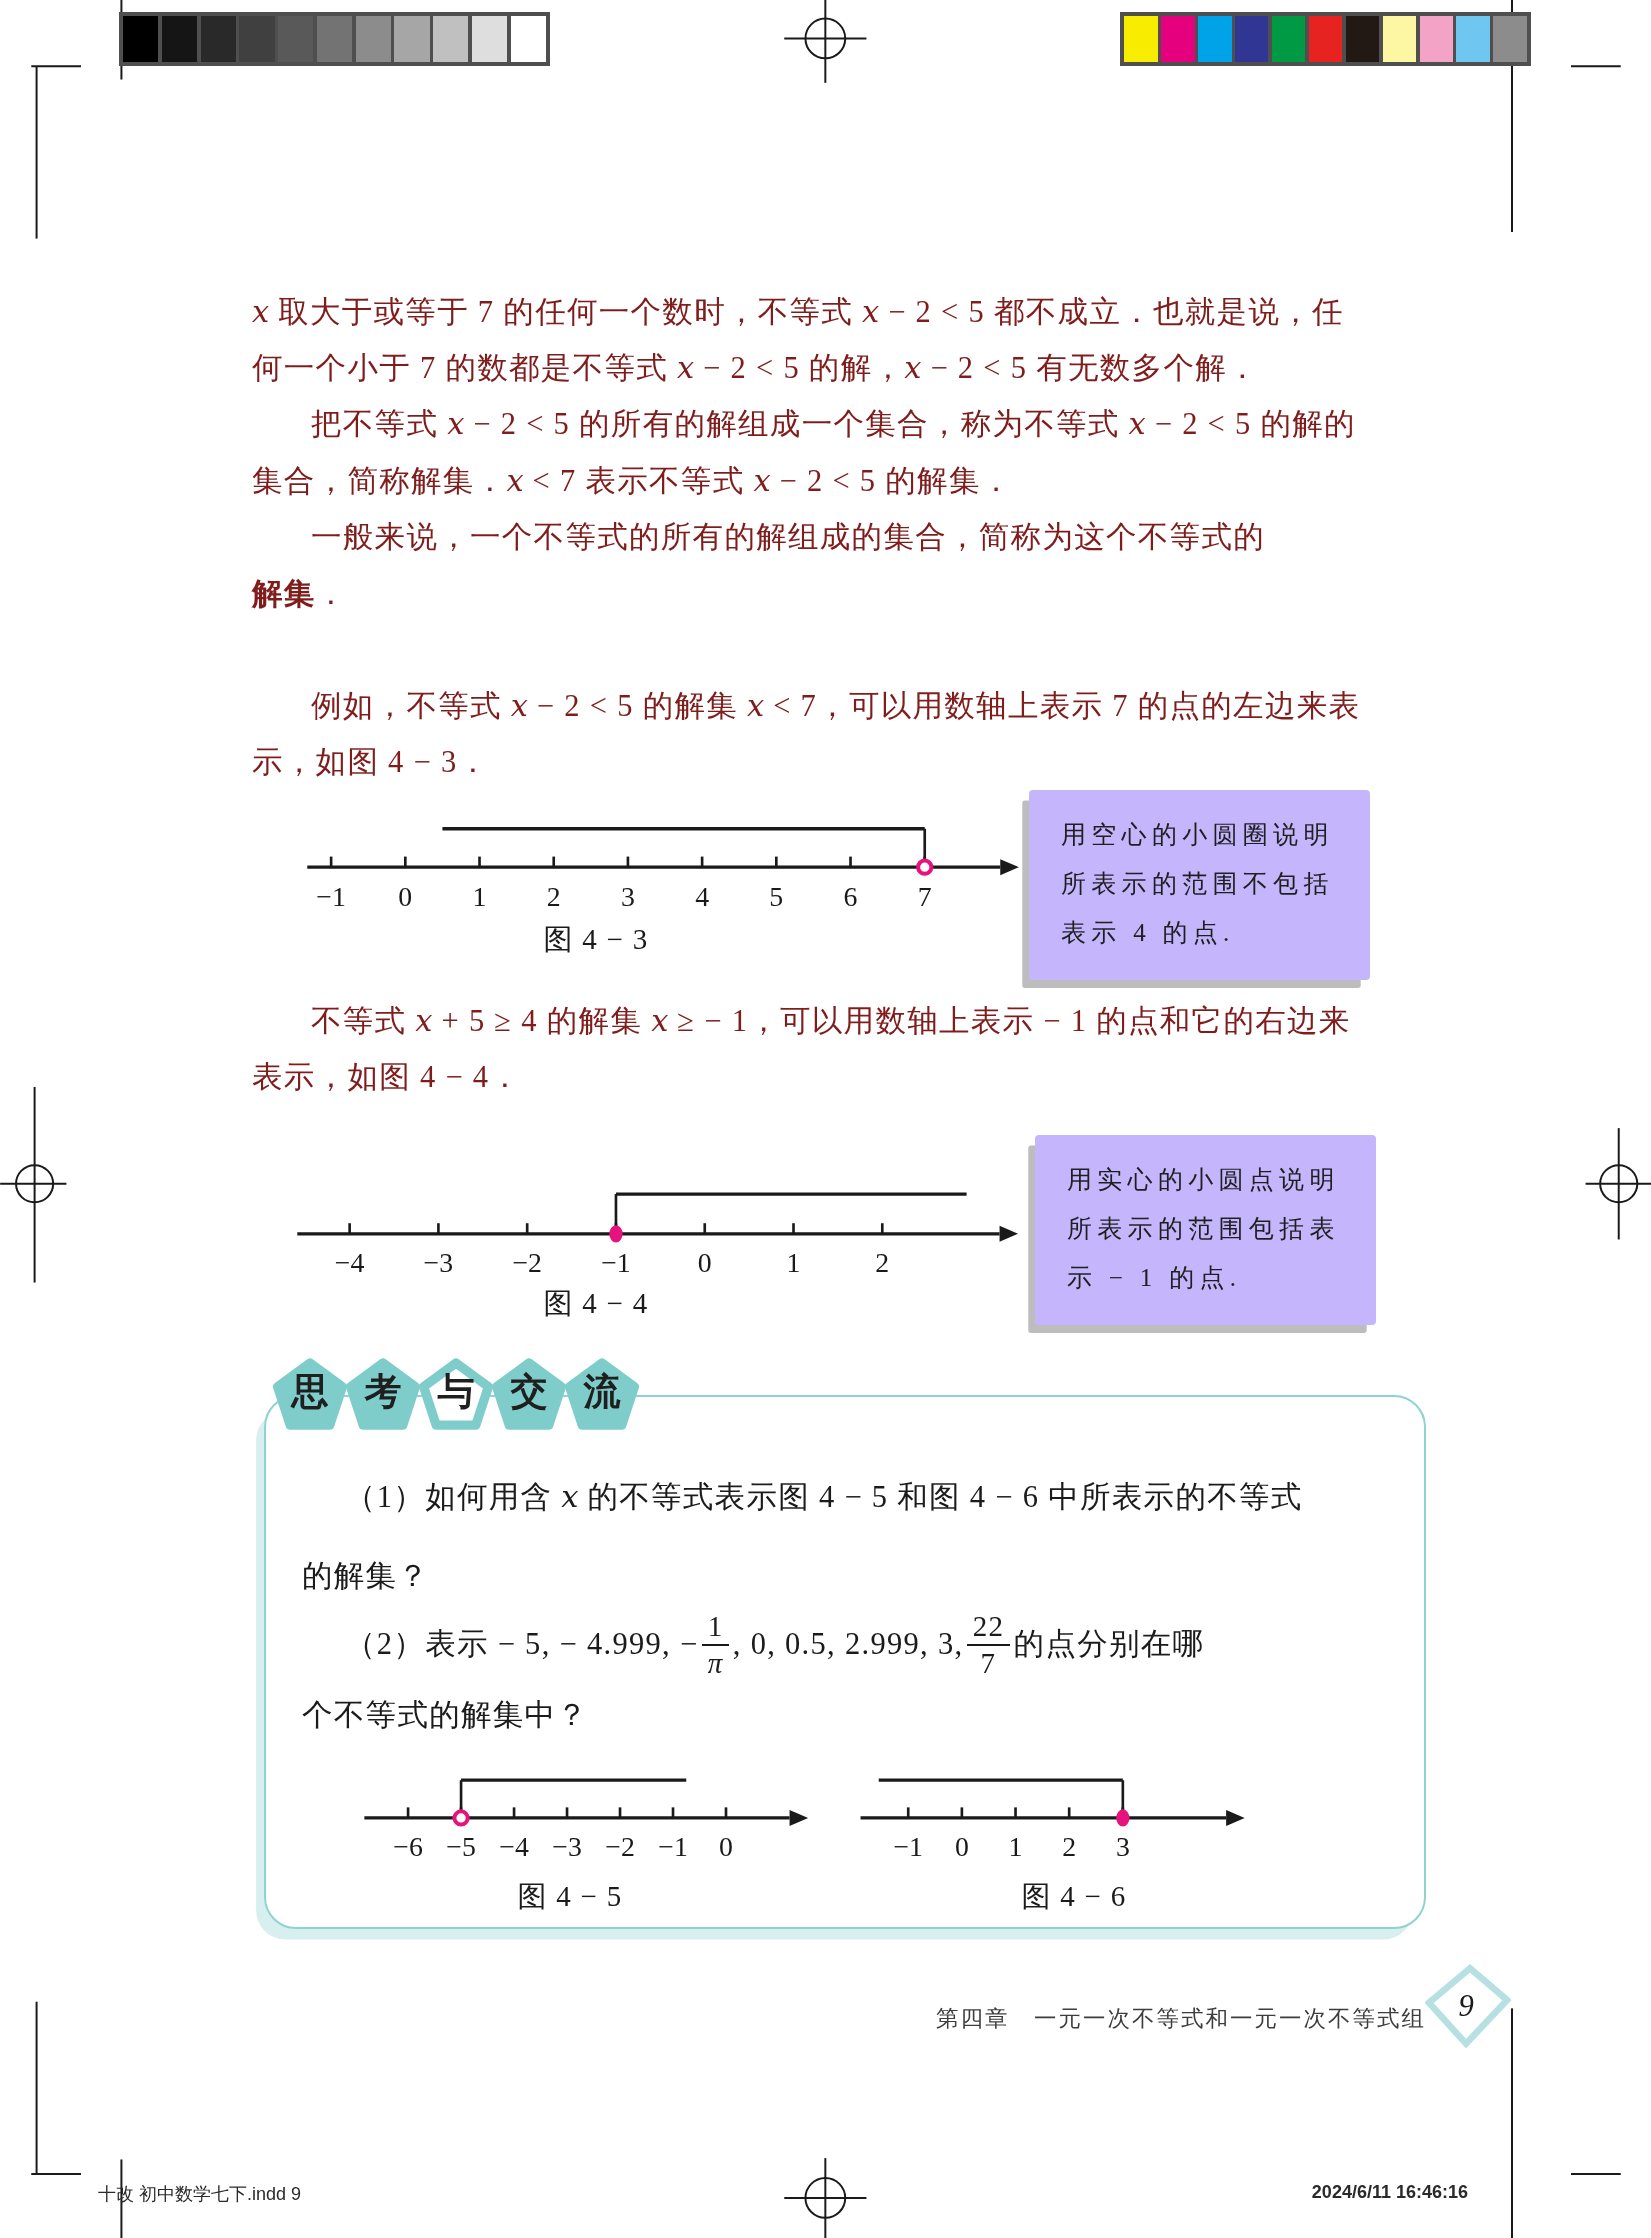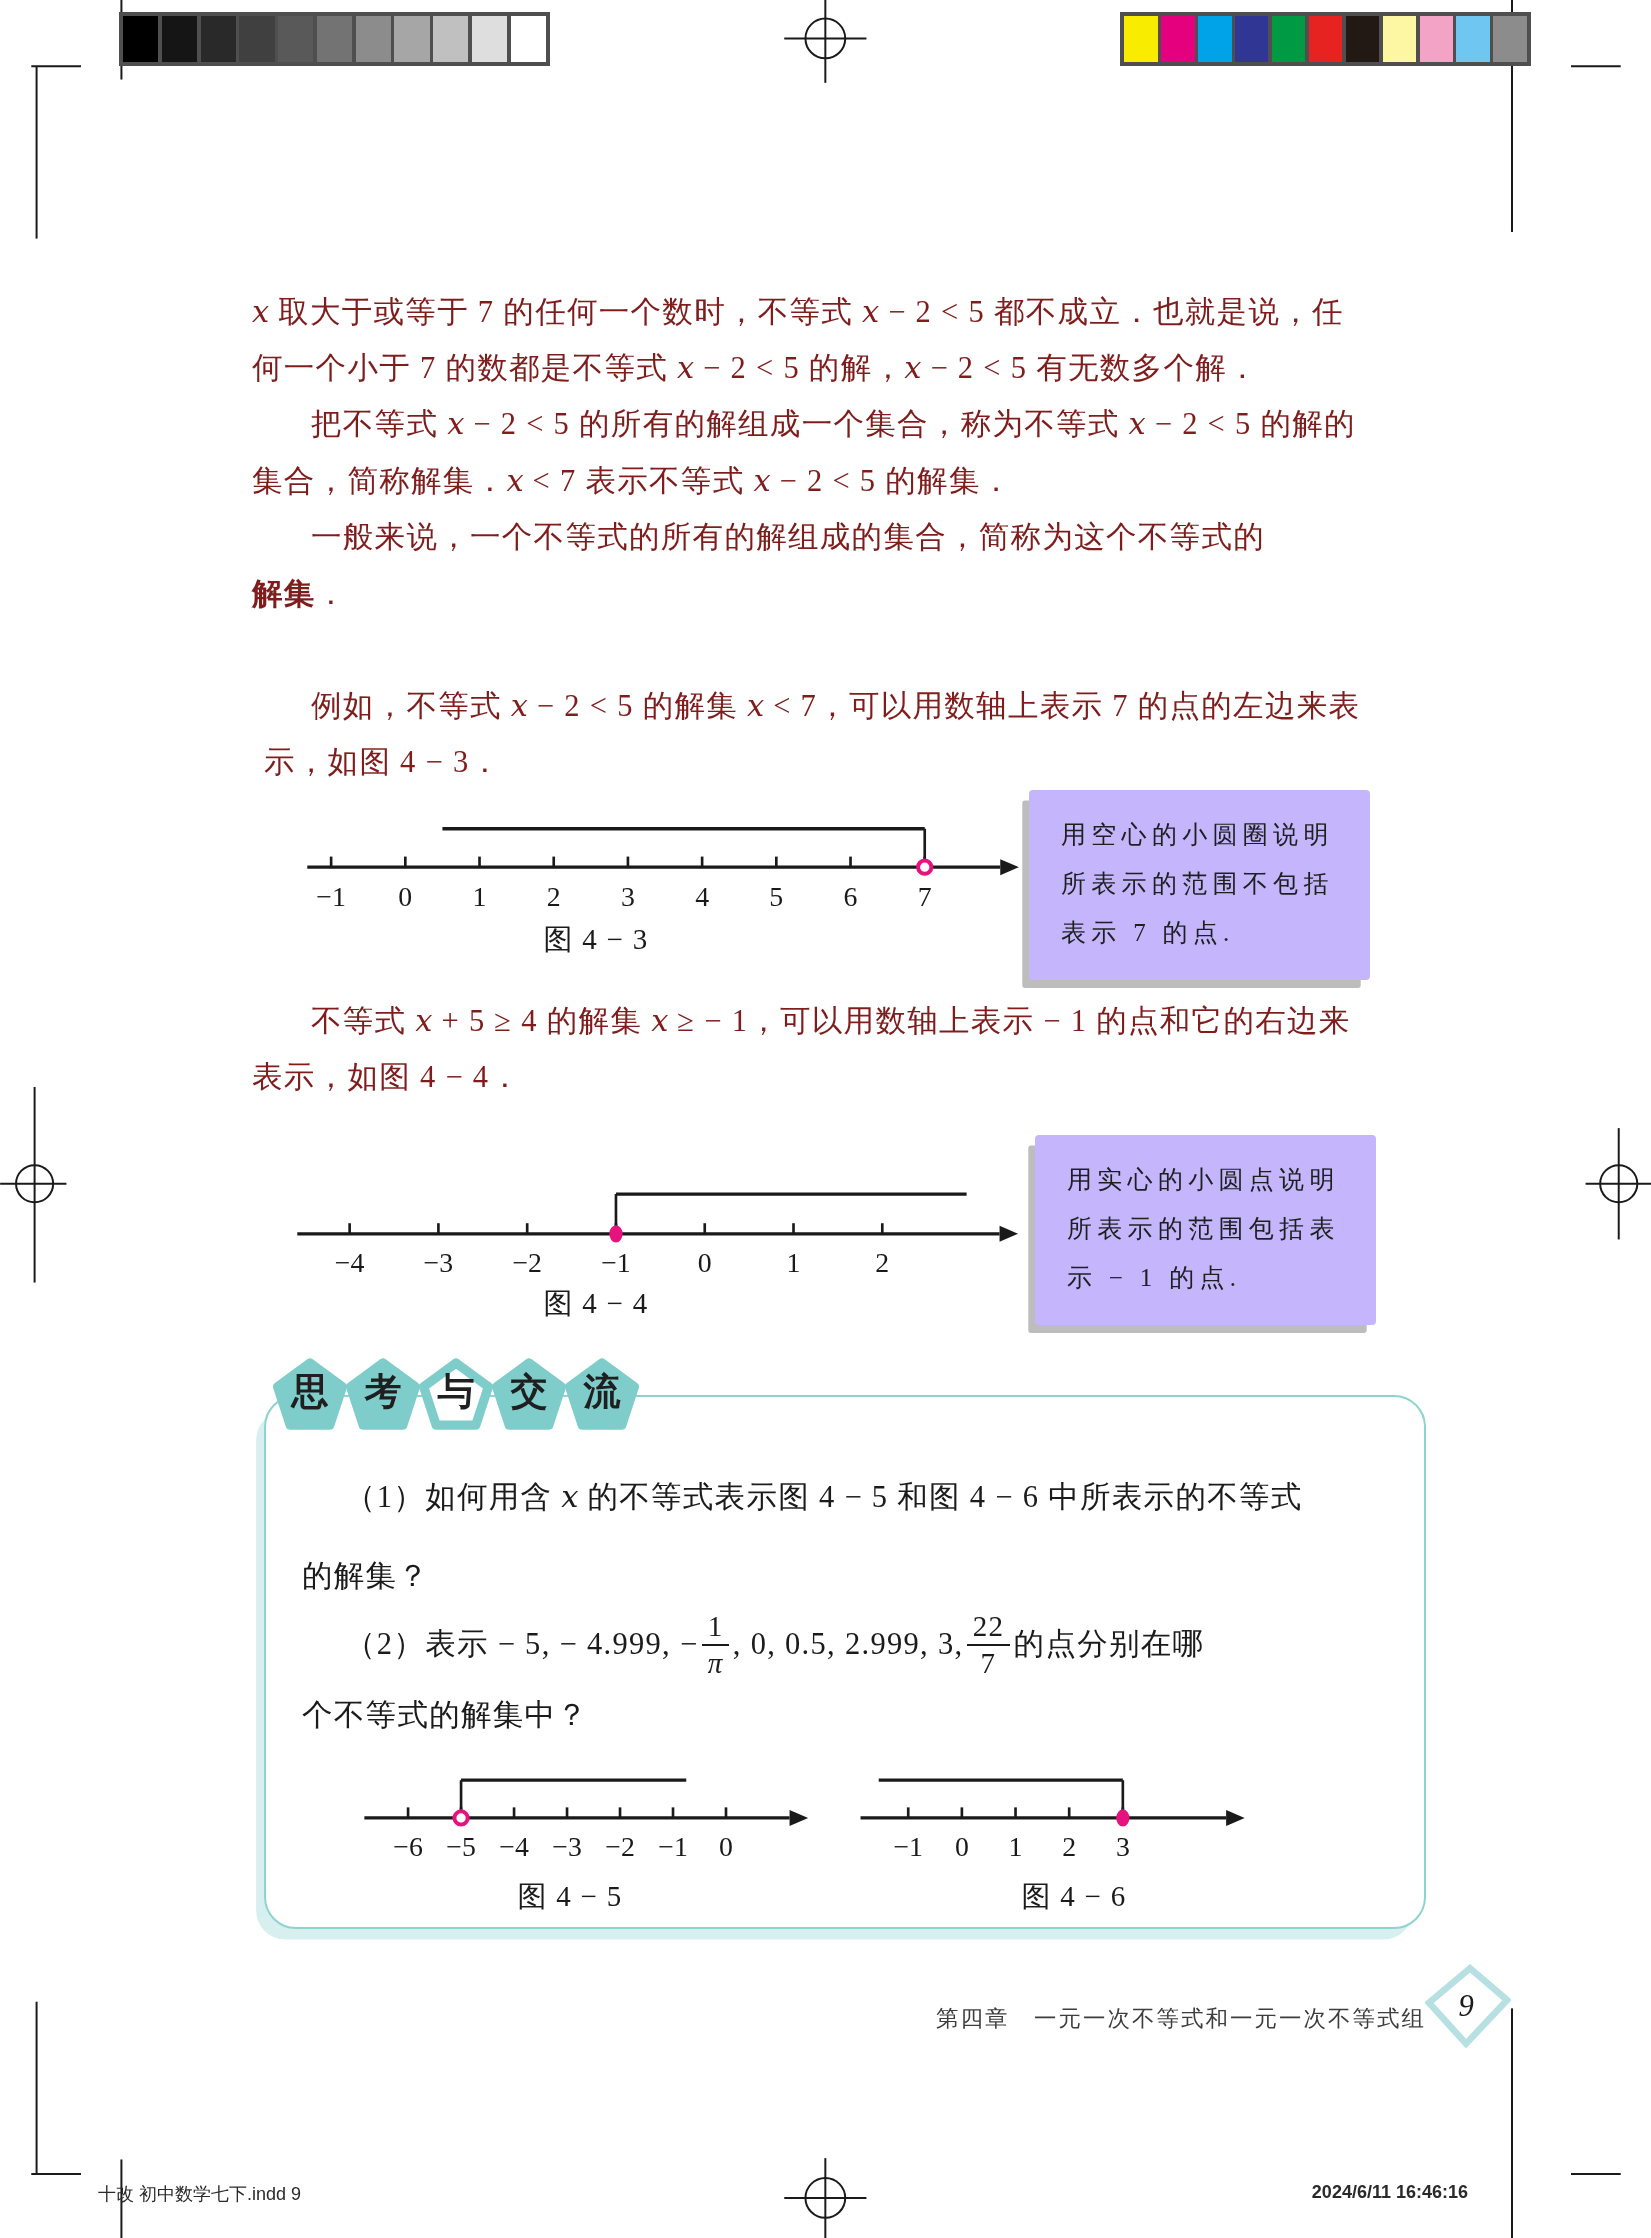--- a/index.html
+++ b/index.html
@@ -112,21 +112,21 @@
       <div class="cell" style="background: rgb(140, 140, 140);"></div>
     </div>
 
   <div class="line" style="left:252px;top:292px;"><i class="mx">x</i> 取大于或等于 7 的任何一个数时，不等式 <i class="mx">x</i> − 2 &lt; 5 都不成立．也就是说，任</div>
   <div class="line" style="left:252px;top:348px;">何一个小于 7 的数都是不等式 <i class="mx">x</i> − 2 &lt; 5 的解，<i class="mx">x</i> − 2 &lt; 5 有无数多个解．</div>
   <div class="line" style="left:311px;top:404px;">把不等式 <i class="mx">x</i> − 2 &lt; 5 的所有的解组成一个集合，称为不等式 <i class="mx">x</i> − 2 &lt; 5 的解的</div>
   <div class="line" style="left:252px;top:461px;">集合，简称解集．<i class="mx">x</i> &lt; 7 表示不等式 <i class="mx">x</i> − 2 &lt; 5 的解集．</div>
   <div class="line" style="left:311px;top:517px;">一般来说，一个不等式的所有的解组成的集合，简称为这个不等式的</div>
   <div class="line" style="left:252px;top:573px;"><span class="boldterm">解集</span><span>．</span></div>
   <div class="line" style="left:311px;top:686px;">例如，不等式 <i class="mx">x</i> − 2 &lt; 5 的解集 <i class="mx">x</i> &lt; 7，可以用数轴上表示 7 的点的左边来表</div>
-  <div class="line" style="left:252px;top:742px;margin-left:12px;">示，如图 4 − 3．</div>
+  <div class="line" style="left:252px;top:742px;">示，如图 4 − 3．</div>
 
   <div class="numberline" style="left:298px;top:814px;">
       <svg width="742" height="113" viewBox="0 0 1120 170">
         <line x1="14" y1="80" x2="1060" y2="80" stroke="#1a1a1a" stroke-width="5"></line>
         <polygon points="1088,80 1060,68 1060,92" fill="#1a1a1a"></polygon>
         <line x1="50" y1="64" x2="50" y2="80" stroke="#1a1a1a" stroke-width="4"></line>
         <text x="50" y="138" text-anchor="middle" font-size="42" fill="#1a1a1a" font-family="Liberation Serif, DejaVu Serif, serif">−1</text>
         <line x1="162" y1="64" x2="162" y2="80" stroke="#1a1a1a" stroke-width="4"></line>
         <text x="162" y="138" text-anchor="middle" font-size="42" fill="#1a1a1a" font-family="Liberation Serif, DejaVu Serif, serif">0</text>
         <line x1="274" y1="64" x2="274" y2="80" stroke="#1a1a1a" stroke-width="4"></line>
@@ -146,21 +146,21 @@
         <line x1="218" y1="22" x2="946" y2="22" stroke="#1a1a1a" stroke-width="5"></line>
         <line x1="946" y1="22" x2="946" y2="68" stroke="#1a1a1a" stroke-width="4"></line>
         <circle cx="946" cy="80" r="10" fill="#ffffff" stroke="#e6127e" stroke-width="6"></circle>
       </svg>
     </div>
   <div class="figcap" style="left:490px;top:920px;">图 4 − 3</div>
 
   <div class="note" style="left:1029px;top:790px;">
     <div class="nline">用空心的小圆圈说明</div>
     <div class="nline">所表示的范围不包括</div>
-    <div class="nline">表示 7 的点.</div>
+    <div class="nline">表示 4 的点.</div>
   </div>
 
   <div class="line" style="left:311px;top:1001px;">不等式 <i class="mx">x</i> + 5 ≥ 4 的解集 <i class="mx">x</i> ≥ − 1，可以用数轴上表示 − 1 的点和它的右边来</div>
   <div class="line" style="left:252px;top:1057px;">表示，如图 4 − 4．</div>
 
   <div class="numberline" style="left:292px;top:1174px;">
       <svg width="742" height="113" viewBox="0 0 1120 170">
         <line x1="8" y1="90" x2="1068" y2="90" stroke="#1a1a1a" stroke-width="5"></line>
         <polygon points="1096,90 1068,78 1068,102" fill="#1a1a1a"></polygon>
         <line x1="87" y1="74" x2="87" y2="90" stroke="#1a1a1a" stroke-width="4"></line>

